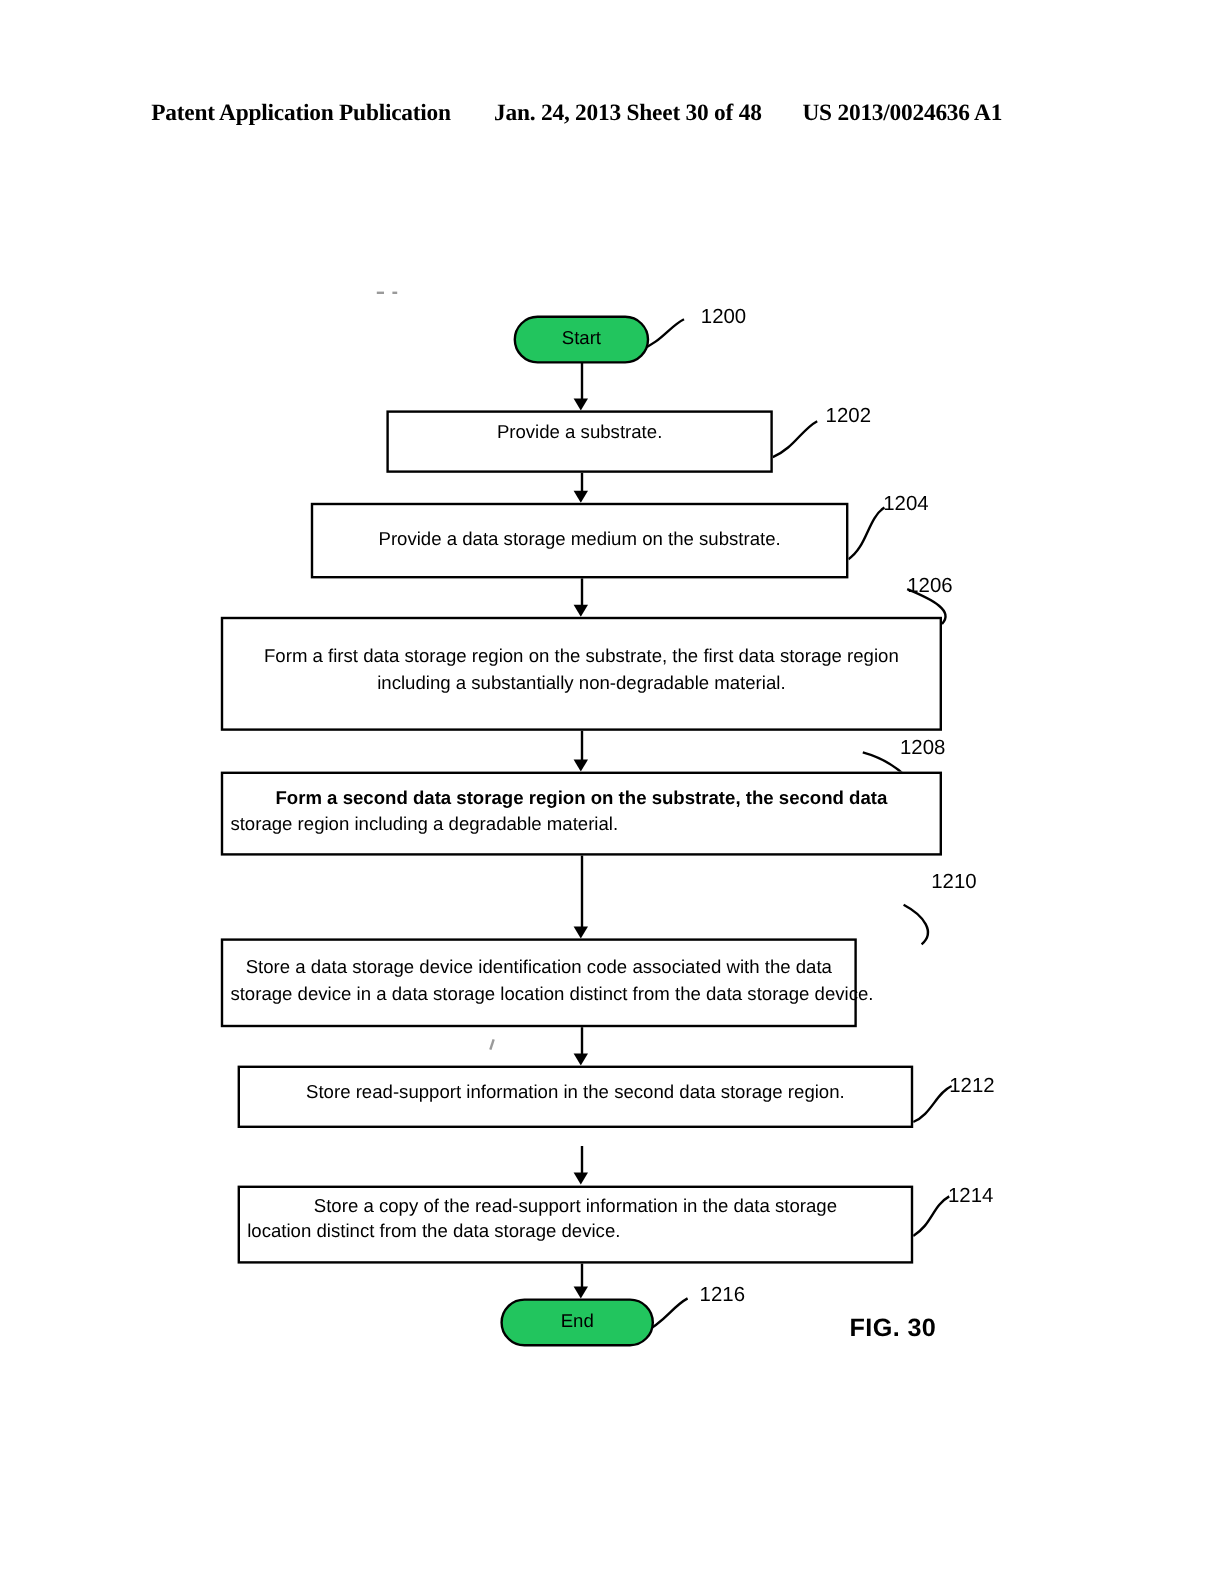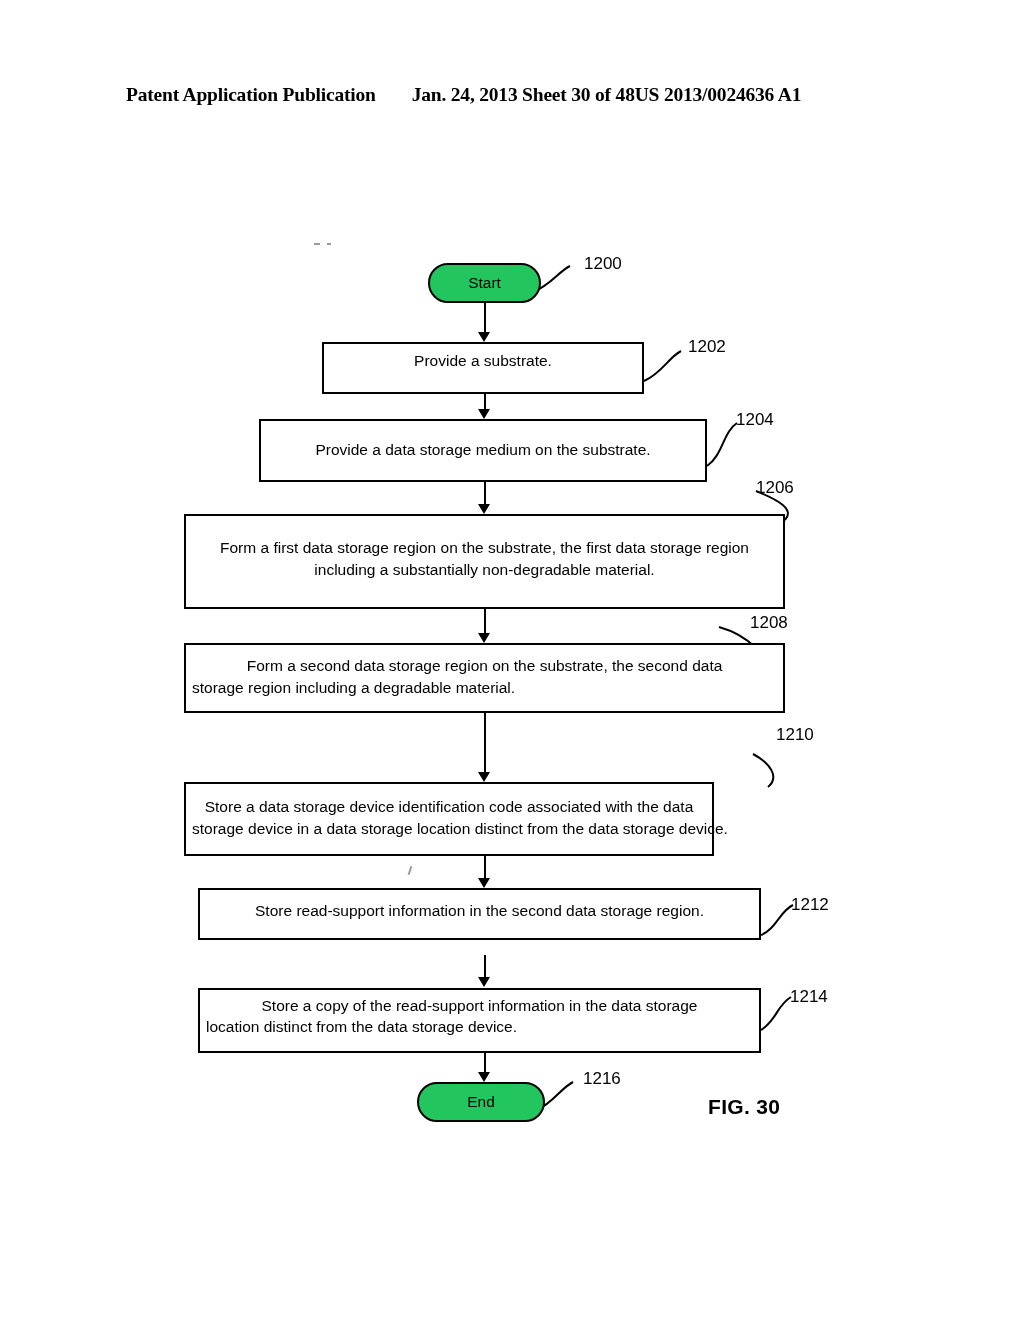--- a/index.html
+++ b/index.html
@@ -30,21 +30,21 @@
     flex-direction: row;
     align-items: baseline;
     font-family: "Liberation Serif", serif;
     font-weight: bold;
     font-size: 19.5px;
     letter-spacing: -0.2px;
     white-space: nowrap;
   }
   .hdr-left   { flex: 0 0 auto; }
   .hdr-mid    { flex: 0 0 auto; margin-left: 36px; }
-  .hdr-right  { flex: 0 0 auto; }
+  .hdr-right  { flex: 0 0 auto; margin-left: 34px; }
 
   
   .node {
     position: absolute;
     box-sizing: border-box;
     border: 2px solid #000000;
     background: #ffffff;
     display: flex;
     flex-direction: column;
     justify-content: center;
@@ -197,21 +197,21 @@
   </div>
   <div class="ref" style="left:736px; top:410px;">1204</div>
 
   <div class="node ctr pad" style="left:184px; top:514px; width:601px; height:95px;">
     <span class="ln" style="margin-top:-6px;">Form a first data storage region on the substrate, the first data storage region</span>
     <span class="ln">including a substantially non-degradable material.</span>
   </div>
   <div class="ref" style="left:756px; top:478px;">1206</div>
 
   <div class="node pad" style="left:184px; top:643px; width:601px; height:70px;">
-    <span class="ln" style="text-align:center; margin-top:-3px;">Form a second data storage region on the substrate, the second data</span>
+    <span class="ln" style="text-align:center; margin-top:-3px;font-weight:bold;">Form a second data storage region on the substrate, the second data</span>
     <span class="ln" style="text-align:left;">storage region including a degradable material.</span>
   </div>
   <div class="ref" style="left:750px; top:613px;">1208</div>
 
   <div class="node ctr pad" style="left:184px; top:782px; width:530px; height:74px;">
     <span class="ln" style="margin-top:-3px;">Store a data storage device identification code associated with the data</span>
     <span class="ln">storage device in a data storage location distinct from the data storage device.</span>
   </div>
   <div class="ref" style="left:776px; top:725px;">1210</div>
 

